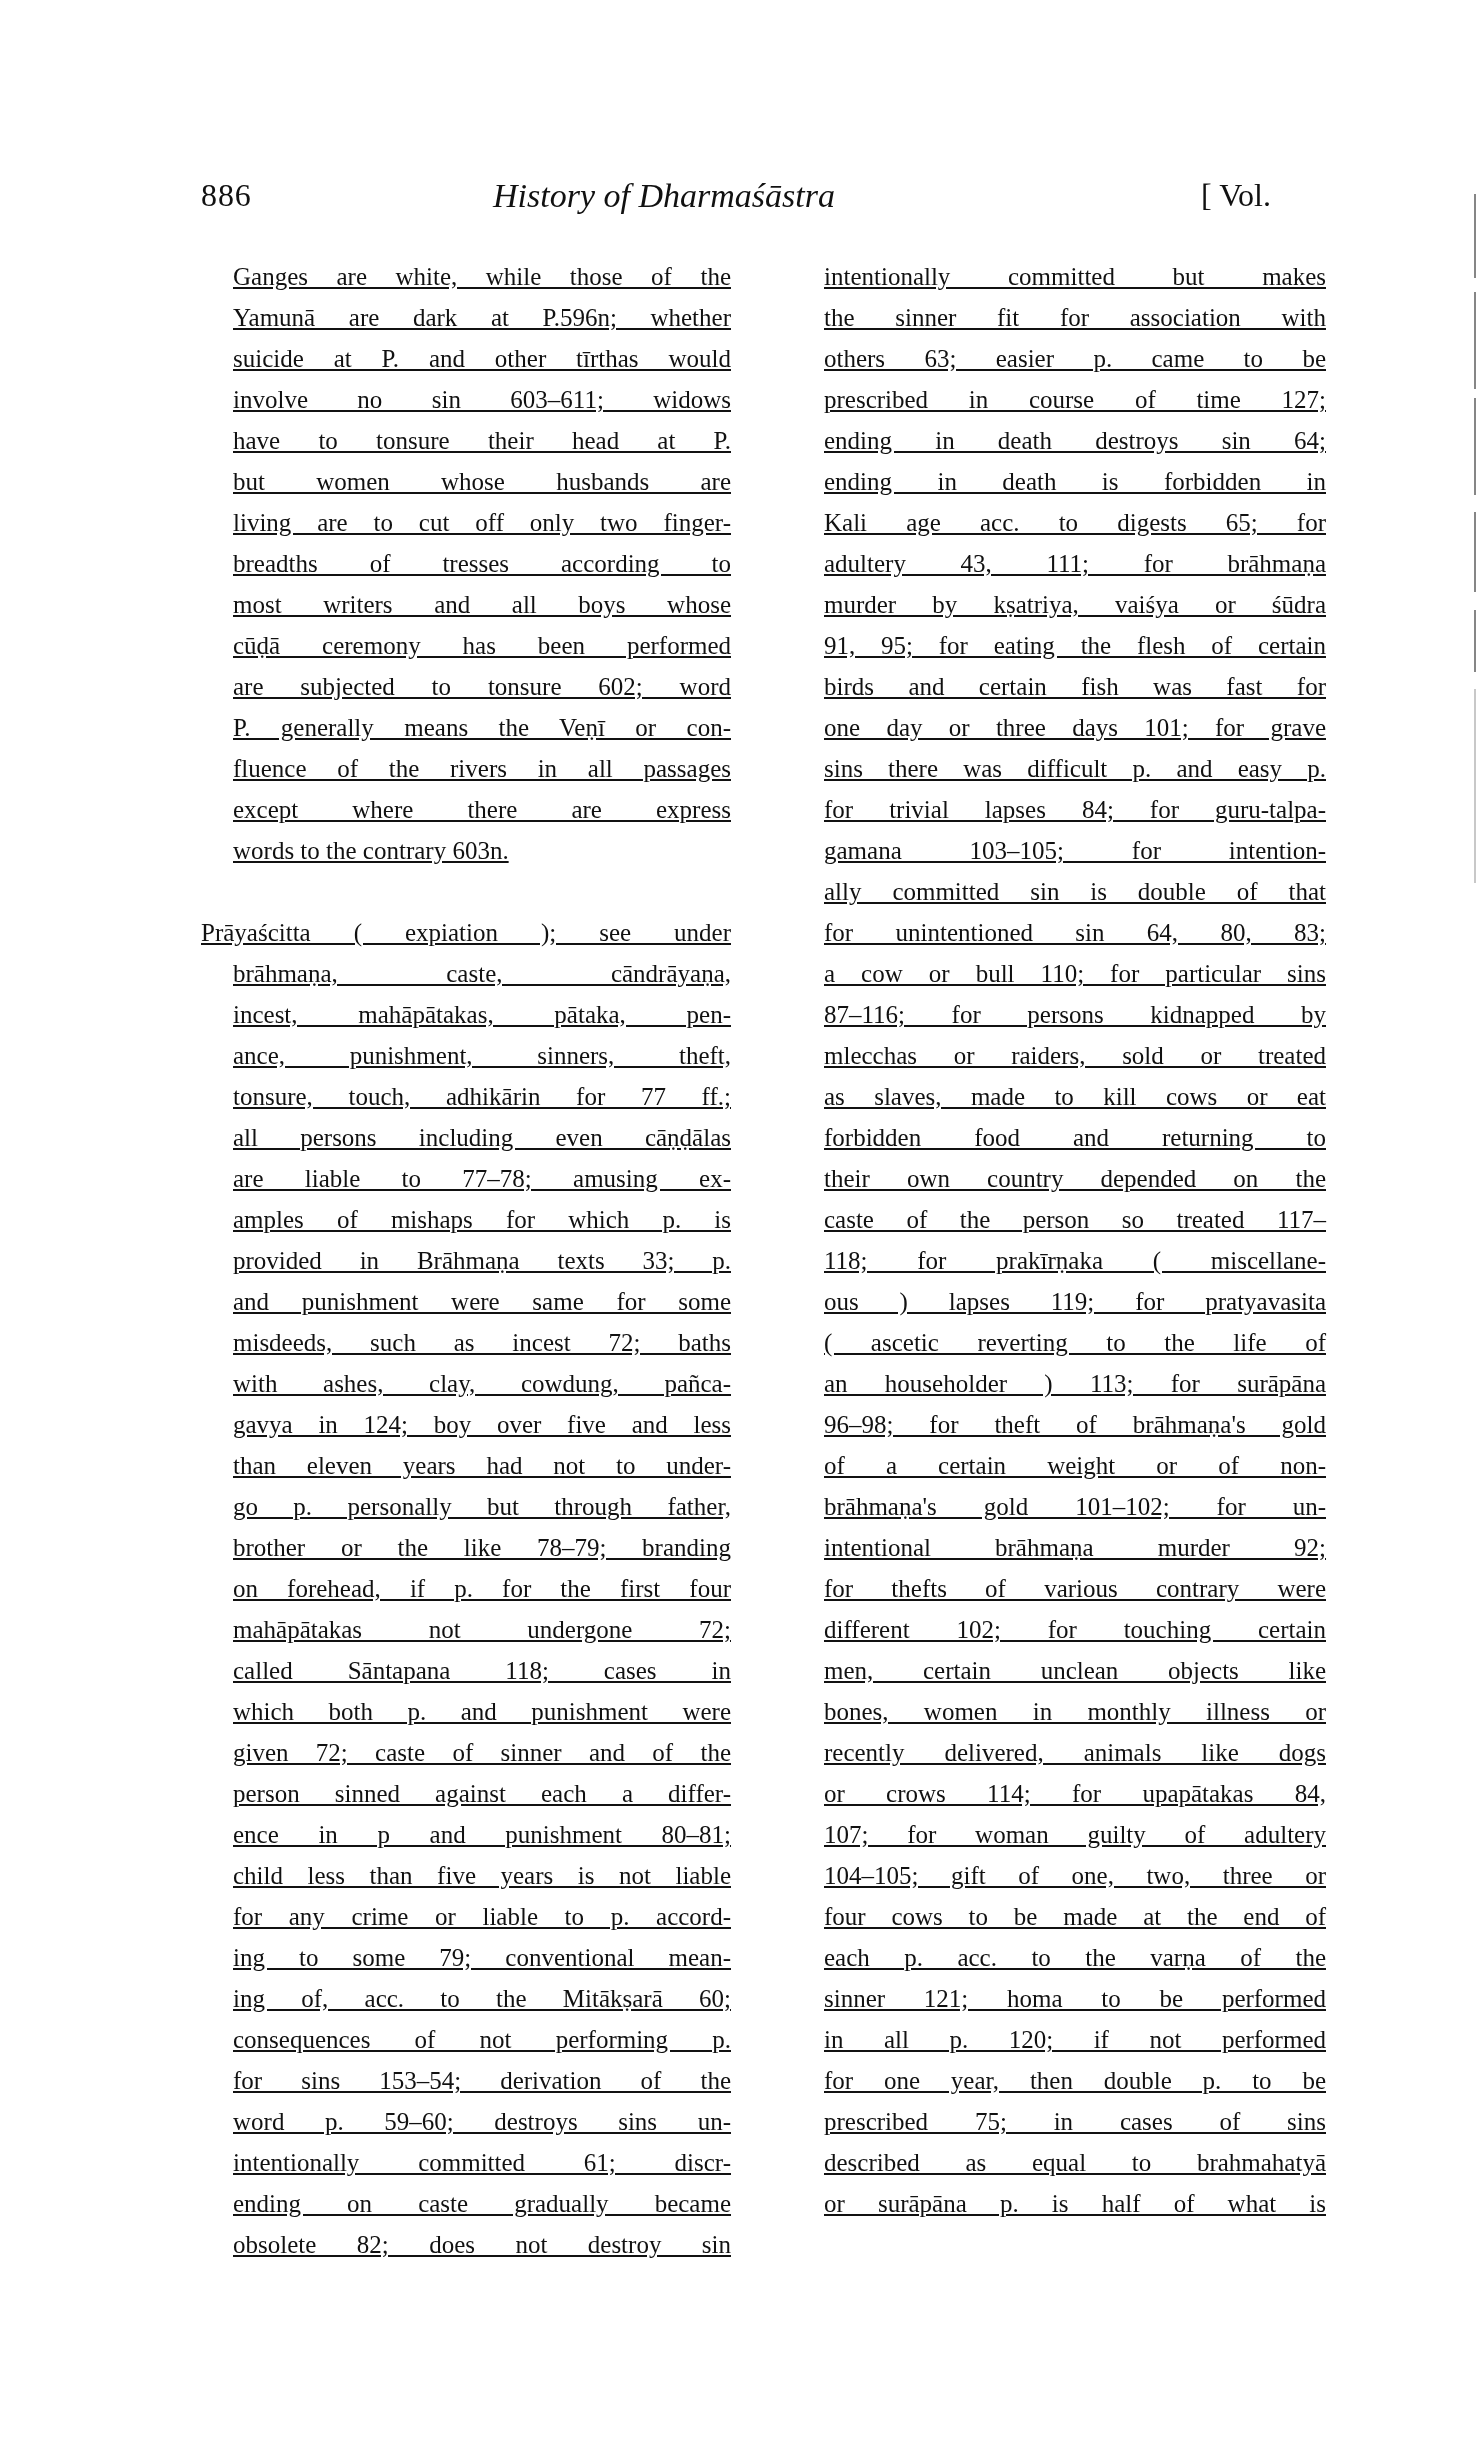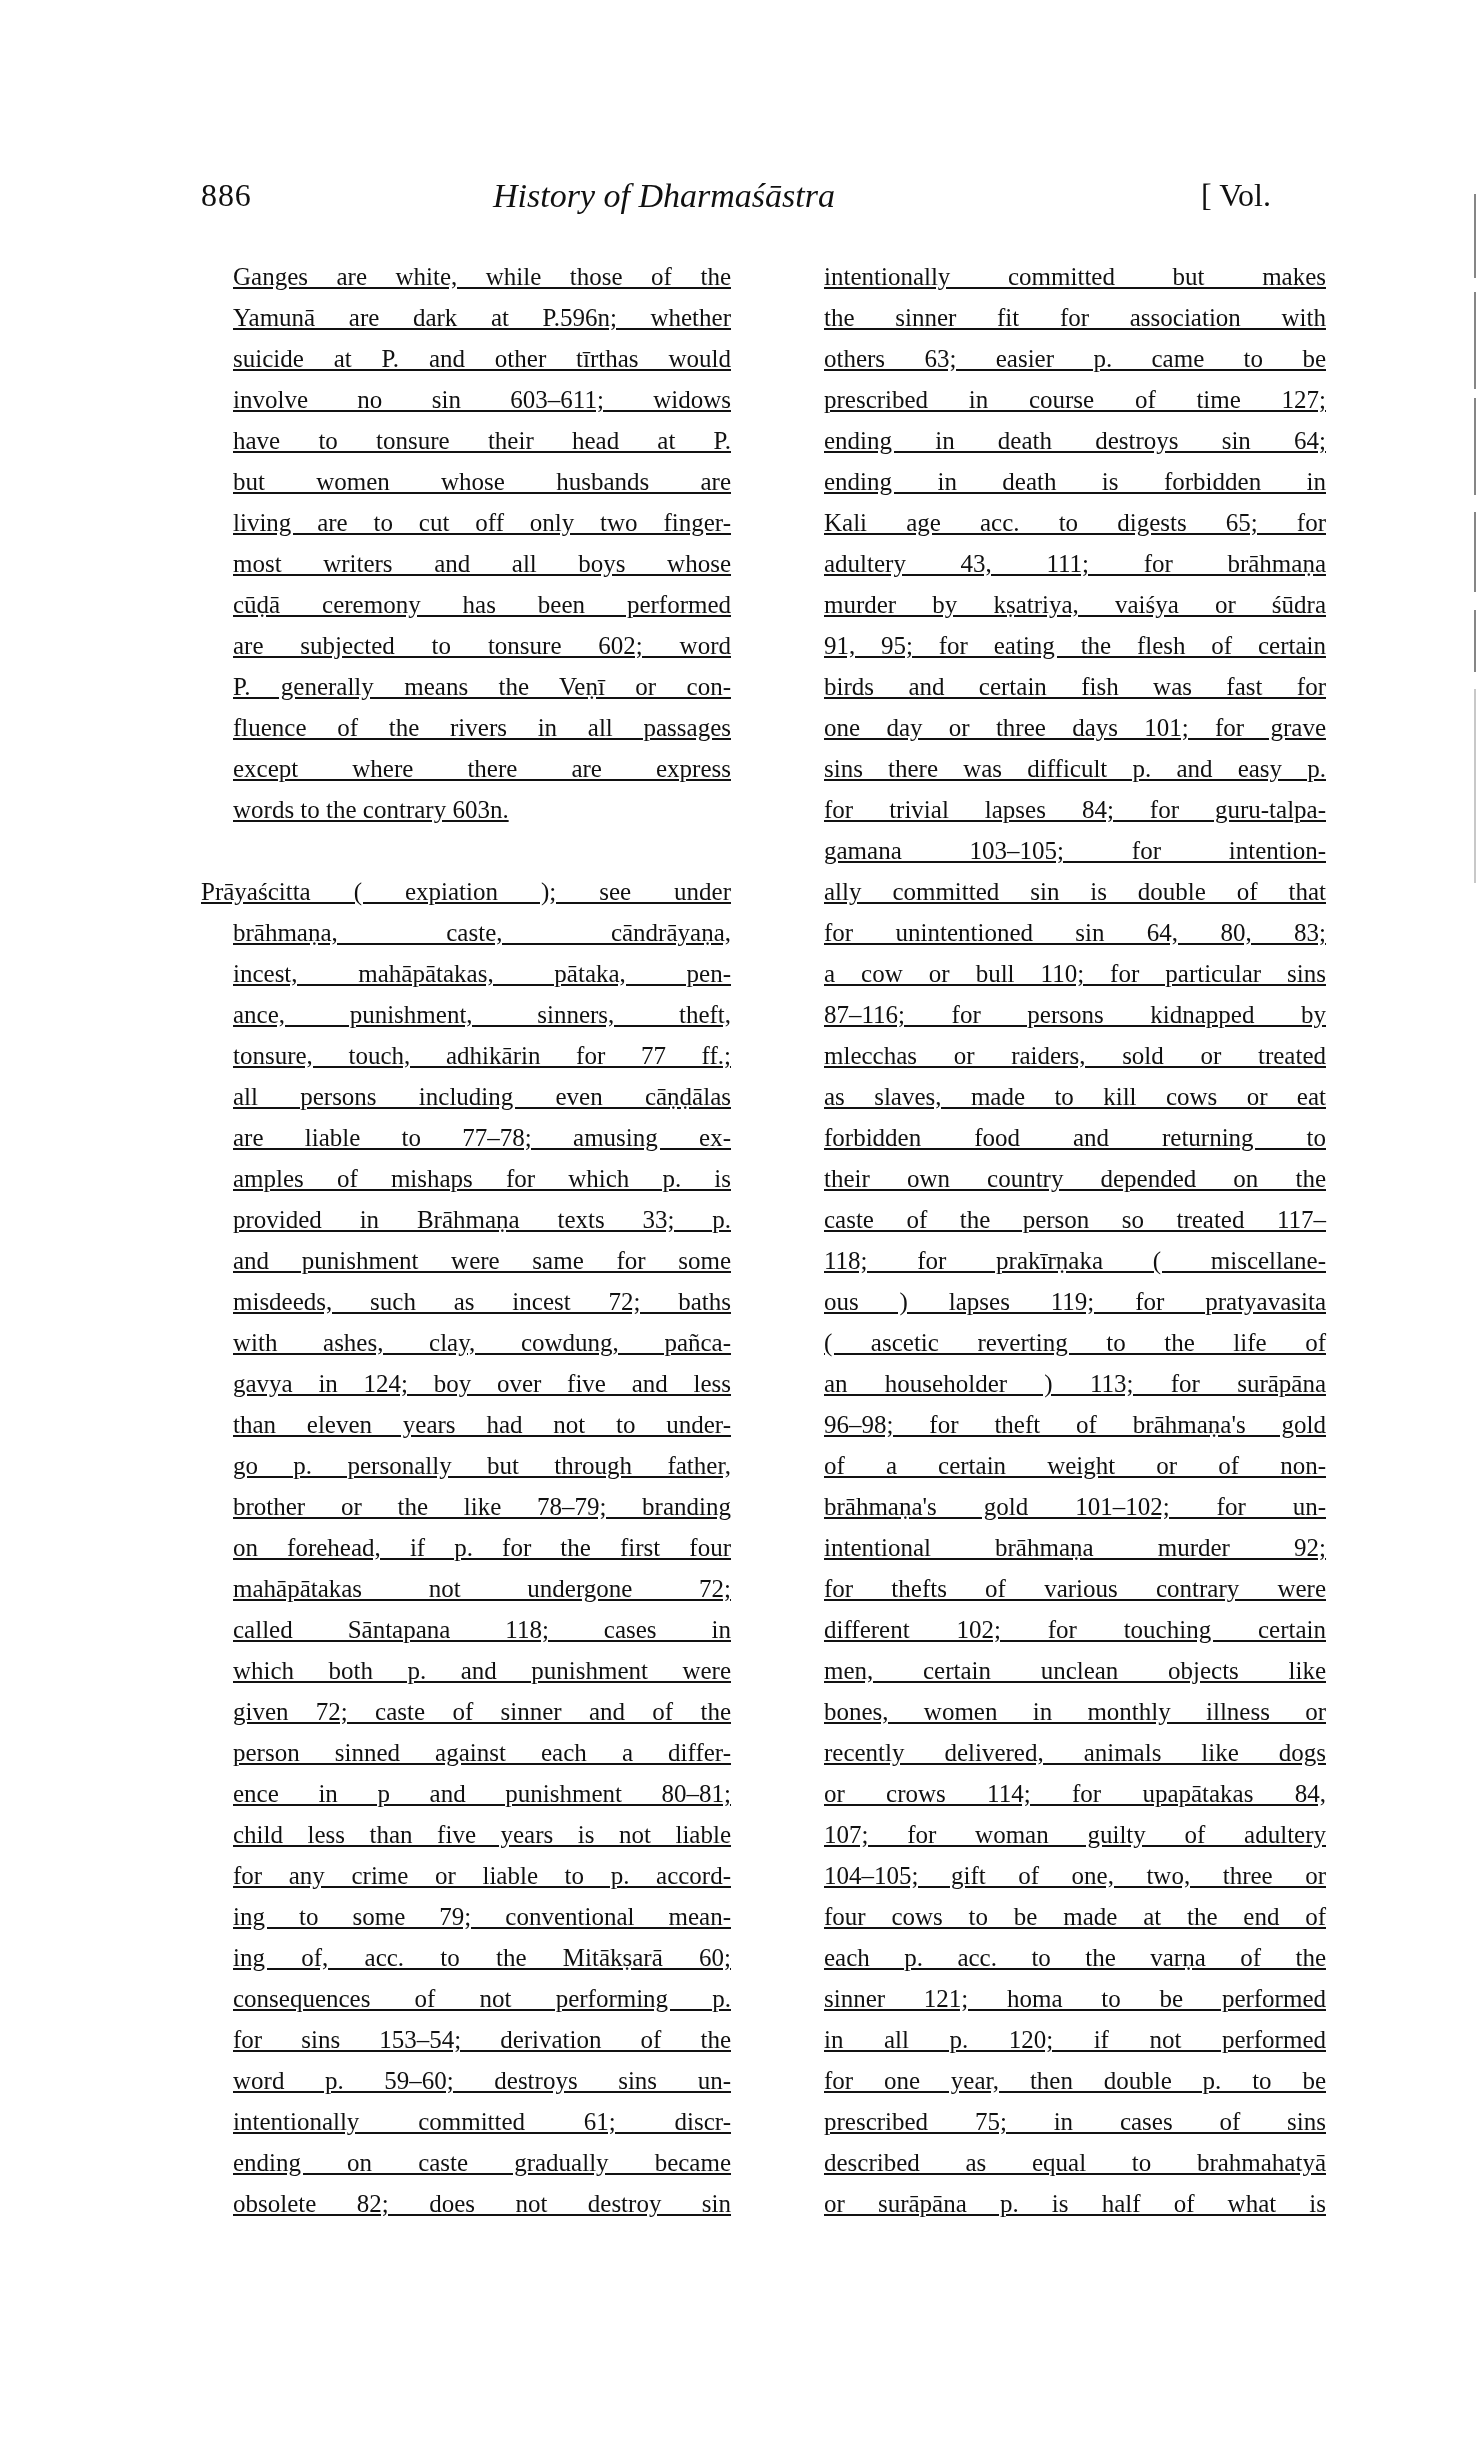--- a/index.html
+++ b/index.html
@@ -35,20 +35,21 @@
 
 <div class="col col-left">
   <div id="left-cont">
       <span class="line indent">Ganges are white, while those of the</span>
       <span class="line indent">Yamunā are dark at P.596n; whether</span>
       <span class="line indent">suicide at P. and other tīrthas would</span>
       <span class="line indent">involve no sin 603–611; widows</span>
       <span class="line indent">have to tonsure their head at P.</span>
       <span class="line indent">but women whose husbands are</span>
       <span class="line indent">living are to cut off only two finger-</span>
+      <span class="line indent">breadths of tresses according to</span>
       <span class="line indent">most writers and all boys whose</span>
       <span class="line indent">cūḍā ceremony has been performed</span>
       <span class="line indent">are subjected to tonsure 602; word</span>
       <span class="line indent">P. generally means the Veṇī or con-</span>
       <span class="line indent">fluence of the rivers in all passages</span>
       <span class="line indent">except where there are express</span>
       <span class="line indent last">words to the contrary 603n.</span>
     </div>
   <span class="gap"></span>
   <div id="left-entry">

